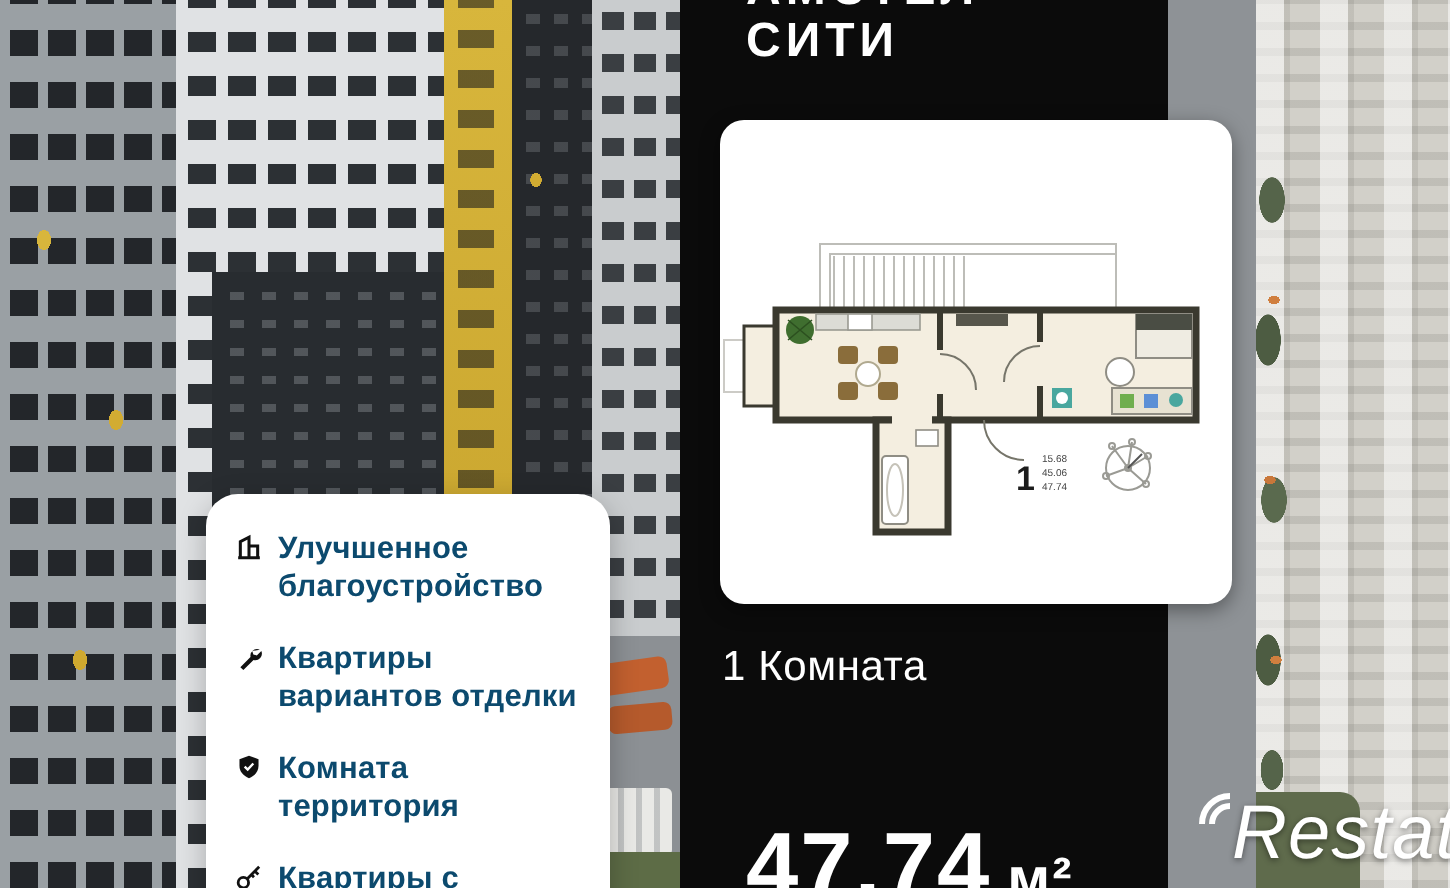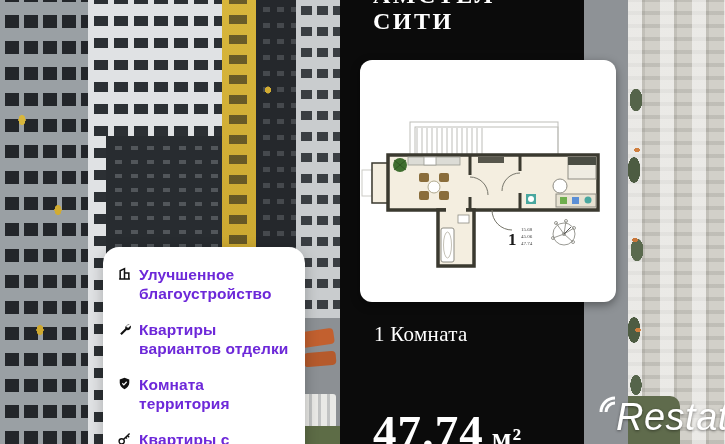--- a/index.html
+++ b/index.html
@@ -87,34 +87,34 @@
 
   
   .features-card{
     position:absolute;left:103px;top:247px;width:202px;height:215px;
     background:#ffffff;border-radius:16px;box-shadow:0 4px 14px rgba(0,0,0,.25);
     padding:18px 14px 0 15px;box-sizing:border-box;
   }
   .feat-row{display:flex;align-items:flex-start;gap:8px;margin-bottom:17px;}
   .feat-icon{flex:0 0 13px;width:13px;height:13px;margin-top:2px;}
   .feat-label{
-    font-size:15.5px;line-height:19px;font-weight:700;color:#6d28d9;letter-spacing:.1px;
-  }
-
-  
-  .panel{position:absolute;left:340px;top:0;width:244px;height:444px;background:#0b0b0b;font-family:Liberation Serif, serif;}
+    font-size:15.5px;line-height:19px;font-weight:700;color:#0c4a6e;letter-spacing:.1px;
+  }
+
+  
+  .panel{position:absolute;left:340px;top:0;width:244px;height:444px;background:#0b0b0b;}
   .panel-title{position:absolute;left:33px;top:-18px;color:#ffffff;}
   .panel-title .t1,.panel-title .t2{
     font-size:24px;line-height:26px;font-weight:700;letter-spacing:2.5px;white-space:nowrap;
   }
   .plan-card{
     position:absolute;left:20px;top:60px;width:256px;height:242px;
     background:#ffffff;border-radius:12px;box-shadow:0 3px 10px rgba(0,0,0,.4);
   }
-  .rooms-line{position:absolute;left:34px;top:322px;color:#fff;font-size:21px;letter-spacing:.3px;}
+  .rooms-line{position:absolute;left:21px;top:322px;color:#fff;font-size:21px;letter-spacing:.3px;}
   .finishes-line{position:absolute;left:33px;top:364px;color:#fff;font-size:21px;letter-spacing:.3px;}
   .area-line{position:absolute;left:33px;top:405px;color:#fff;font-weight:700;font-size:47px;letter-spacing:1px;white-space:nowrap;}
   .area-line .unit{font-size:29px;margin-left:8px;}
 
   
   .watermark{
     position:absolute;left:598px;top:396px;color:#ffffff;font-style:italic;font-weight:700;
     font-size:38px;letter-spacing:.5px;white-space:nowrap;z-index:5;
     text-shadow:0 1px 3px rgba(0,0,0,.45);display:flex;align-items:flex-start;
   }

